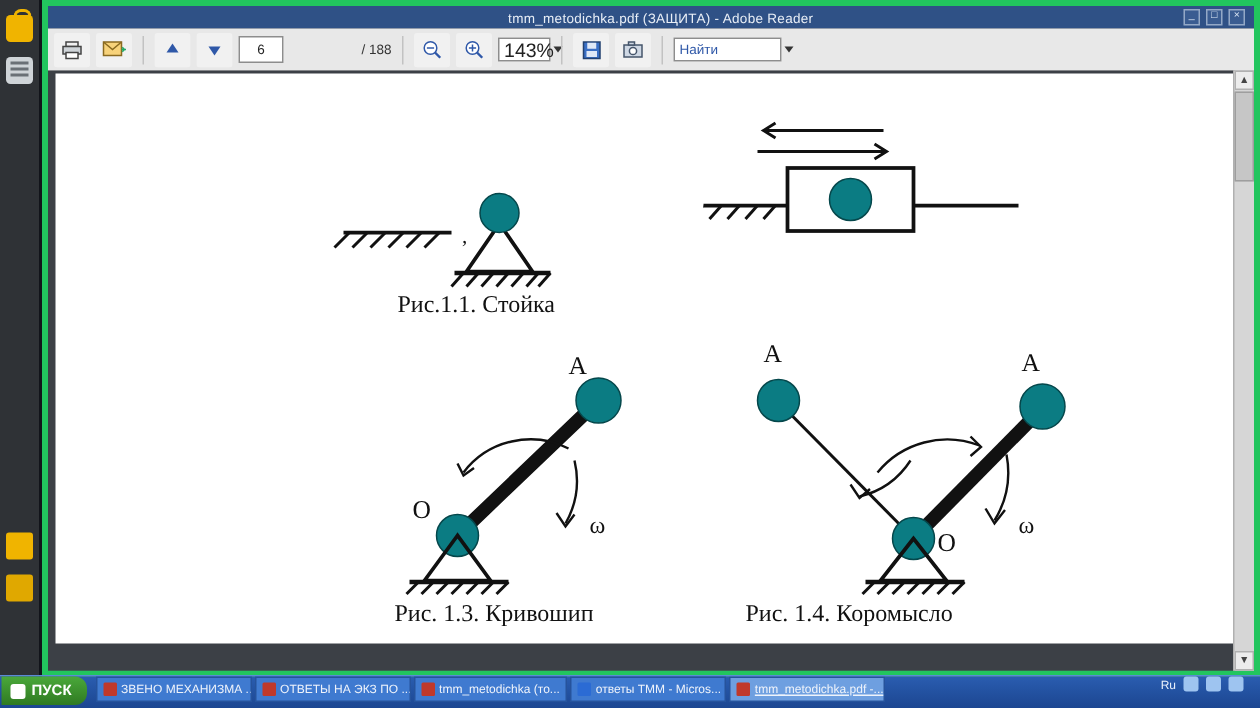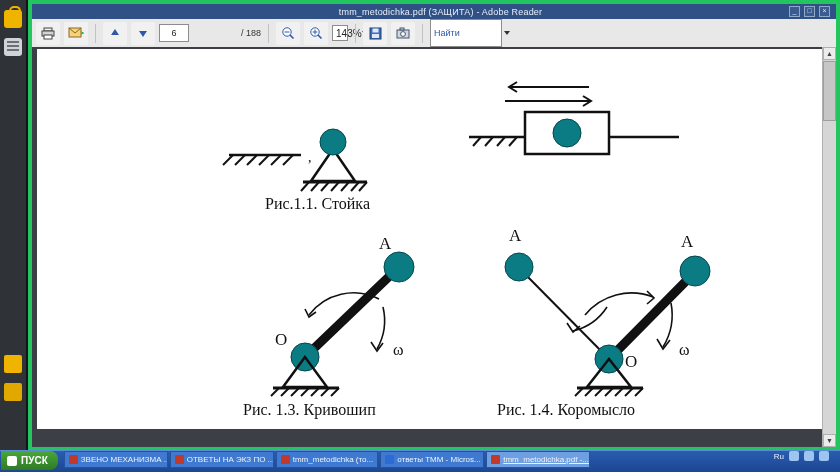--- a/index.html
+++ b/index.html
@@ -26,23 +26,23 @@
   .titlebar{height:15px;background:linear-gradient(#3c5a86,#2e4straight);background:#2f5186;display:flex;align-items:center;color:#e8eef6;font-size:9px;}
   .titlebar .t{flex:1;text-align:center;letter-spacing:.2px;}
   .wbtns{display:flex;gap:4px;padding-right:6px;}
   .wbtn{width:9px;height:9px;border:1px solid #93a8c6;color:#dbe6f4;font-size:7px;line-height:8px;text-align:center;background:#3a5c91;}
 
   .toolbar{height:28px;background:#e8e8e8;border-bottom:1px solid #b5b5b5;display:flex;align-items:center;padding:0 4px;gap:4px;}
   .tb-btn{width:22px;height:21px;border:1px solid transparent;display:flex;align-items:center;justify-content:center;background:#f1f1f1;border-radius:2px;}
   .sep{width:1px;height:19px;background:#c2c2c2;margin:0 3px;}
   .pagebox{width:28px;height:16px;border:1px solid #8d8d8d;background:#fff;font-size:9px;text-align:center;line-height:16px;color:#222;}
   .lbl{font-size:9px;color:#333;margin-left:48px;}
-  .zoombox{width:16px;height:16px;border:1px solid #8d8d8d;background:#fff;font-size:10px;color:#222;display:flex;align-items:center;padding-left:3px;box-sizing:border-box;justify-content:space-between;}
+  .zoombox{width:35px;height:16px;border:1px solid #8d8d8d;background:#fff;font-size:13px;color:#222;display:flex;align-items:center;padding-left:3px;box-sizing:border-box;justify-content:space-between;}
   .caret{width:0;height:0;border-left:3px solid transparent;border-right:3px solid transparent;border-top:4px solid #333;margin-left:auto;margin-right:3px;}
-  .findbox{width:72px;height:28px;border:1px solid #8d8d8d;background:#fff;font-size:9px;color:#2f58a8;display:flex;align-items:center;padding-left:3px;box-sizing:border-box;}
+  .findbox{width:72px;height:16px;border:1px solid #8d8d8d;background:#fff;font-size:9px;color:#2f58a8;display:flex;align-items:center;padding-left:3px;box-sizing:border-box;}
   .findwrap{display:flex;align-items:center;gap:2px;}
 
   .docarea{position:absolute;left:0;top:43px;right:0;bottom:0;background:#3c4046;overflow:hidden;}
   .page{position:absolute;left:5px;top:2px;width:793px;height:380px;background:#fff;}
   .scrollbar{position:absolute;right:0;top:43px;width:13px;bottom:0;background:#d6d6d6;border-left:1px solid #b0b0b0;}
   .sb-up,.sb-dn{height:13px;background:#ececec;border:1px solid #b0b0b0;box-sizing:border-box;display:flex;align-items:center;justify-content:center;font-size:7px;color:#444;}
   .sb-dn{position:absolute;bottom:0;left:0;right:0;}
   .sb-thumb{position:absolute;top:14px;left:0;right:0;height:60px;background:#c6c6c6;border:1px solid #9e9e9e;box-sizing:border-box;}
 
   
@@ -241,21 +241,21 @@
               <line x1="32" y1="161" x2="24" y2="169"></line>
                 <line x1="42" y1="161" x2="34" y2="169"></line>
               <line x1="52" y1="161" x2="44" y2="169"></line>
                 <line x1="62" y1="161" x2="54" y2="169"></line>
               <line x1="72" y1="161" x2="64" y2="169"></line>
                 <line x1="82" y1="161" x2="74" y2="169"></line>
               <line x1="92" y1="161" x2="84" y2="169"></line>
             </g>
           </svg>
         </div>
-        <div class="cap" style="left:206px;top:352px;text-align:center;">Рис. 1.3. Кривошип</div>
+        <div class="cap" style="left:226px;top:352px;text-align:center;">Рис. 1.3. Кривошип</div>
 
         <div class="fig" style="left:420px;top:170px;">
           <svg width="270" height="178" viewBox="0 0 270 178">
 
             <line x1="65" y1="52" x2="152" y2="140" stroke="#111" stroke-width="2"></line>
             <circle cx="62" cy="48" r="14" fill="#0b7c83" stroke="#05474b"></circle>
             <text x="52" y="22" font-family="Liberation Serif, serif" font-size="17" fill="#111">A</text>
 
             <line x1="152" y1="140" x2="236" y2="55" stroke="#111" stroke-width="9" stroke-linecap="round"></line>
             <circle cx="238" cy="52" r="15" fill="#0b7c83" stroke="#05474b"></circle>

